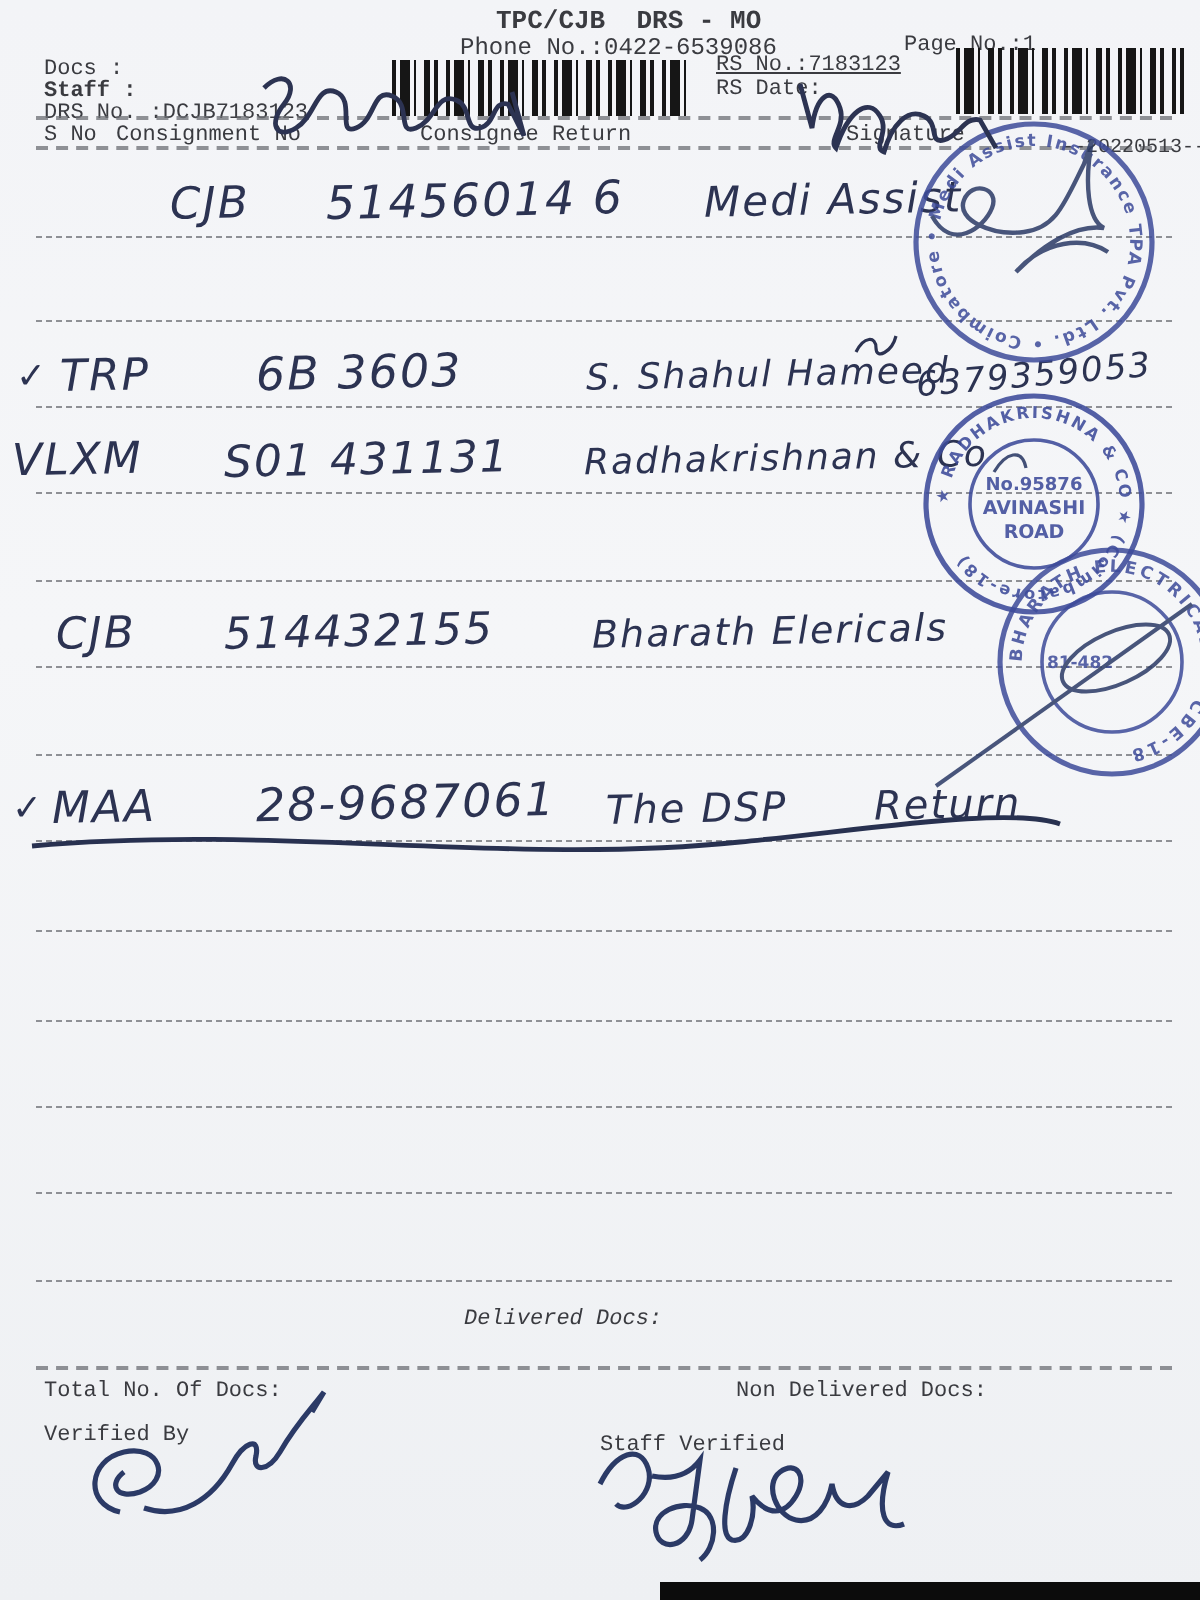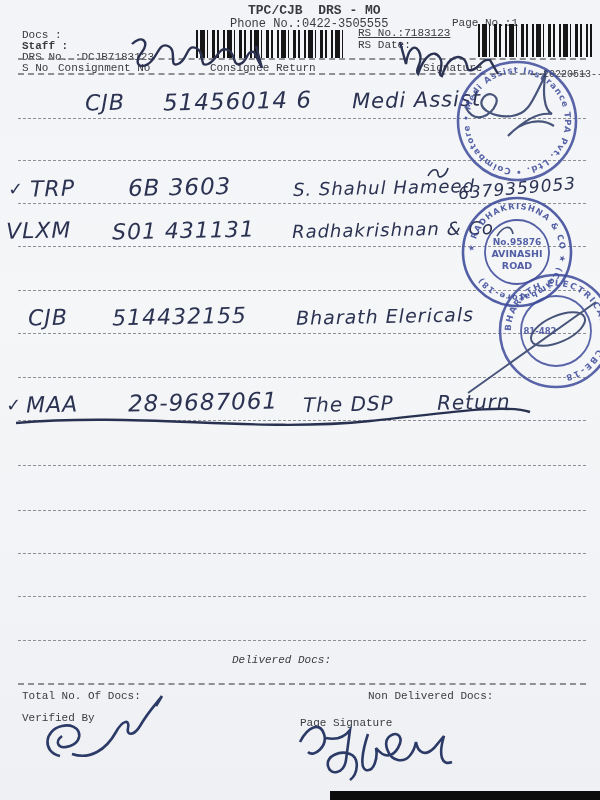--- a/index.html
+++ b/index.html
@@ -22,21 +22,21 @@
   svg.ink{position:absolute;left:0;top:0;pointer-events:none;}
   .stampTxt{font-family:"DejaVu Sans",sans-serif;font-weight:bold;fill:#3d4b9a;}
   #blackbar{position:absolute;left:330px;top:791px;width:270px;height:9px;background:#0c0c0c;}
 </style>
 </head>
 <body>
 
 <div id="paper">
 
   <div class="prt b" style="left:248px;top:5px;font-size:13px;">TPC/CJB  DRS - MO</div>
-  <div class="prt" style="left:230px;top:18px;font-size:12px;">Phone No.:0422-3505555</div>
+  <div class="prt" style="left:230px;top:18px;font-size:12px;">Phone No.:0422-6539086</div>
   <div class="prt" style="left:22px;top:29px;">Docs :</div>
   <div class="prt b" style="left:22px;top:40px;">Staff :</div>
   <div class="prt" style="left:22px;top:51px;">DRS No. :DCJB7183123</div>
   <div class="prt" style="left:358px;top:27px;text-decoration:underline;">RS No.:7183123</div>
   <div class="prt" style="left:358px;top:39px;">RS Date:</div>
   <div class="prt" style="left:452px;top:17px;">Page No.:1</div>
 
   <div class="barcode" style="left:196px;top:30px;width:148px;height:28px;"></div>
   <div class="barcode" style="left:478px;top:24px;width:114px;height:33px;"></div>
 
@@ -84,21 +84,21 @@
   <div class="hw" style="left:6px;top:394px;font-size:18px;">✓</div>
   <div class="hw" style="left:26px;top:392px;font-size:22px;">MAA</div>
   <div class="hw" style="left:128px;top:389px;font-size:23px;">28-9687061</div>
   <div class="hw" style="left:303px;top:392px;font-size:20px;">The DSP</div>
   <div class="hw" style="left:437px;top:390px;font-size:20px;">Return</div>
 
   <div class="prt" style="left:22px;top:690px;">Total No. Of Docs:</div>
   <div class="prt" style="left:232px;top:654px;font-style:italic;">Delivered Docs:</div>
   <div class="prt" style="left:368px;top:690px;">Non Delivered Docs:</div>
   <div class="prt" style="left:22px;top:712px;">Verified By</div>
-  <div class="prt" style="left:300px;top:717px;">Page Signature</div>
+  <div class="prt" style="left:300px;top:717px;">Staff Verified</div>
 
   <svg class="ink" width="600" height="800" viewBox="0 0 600 800">
     <defs>
       <path id="ring1" d="M 469 121 a 48 48 0 1 1 96 0 a 48 48 0 1 1 -96 0"></path>
       <path id="ring2" d="M 474 252 a 43 43 0 1 1 86 0 a 43 43 0 1 1 -86 0"></path>
       <path id="ring3" d="M 511 331 a 45 45 0 1 1 90 0 a 45 45 0 1 1 -90 0"></path>
     </defs>
 
     <g opacity="0.85">
       <circle cx="517" cy="121" r="59" fill="none" stroke="#3d4b9a" stroke-width="2.6"></circle>

